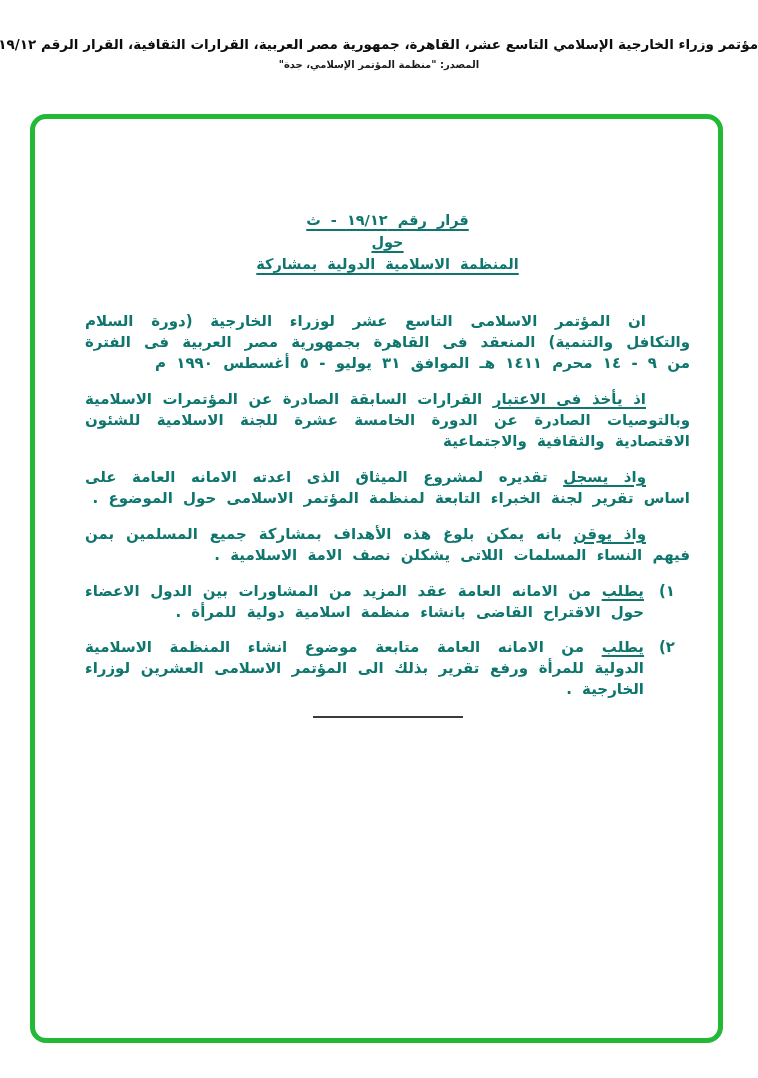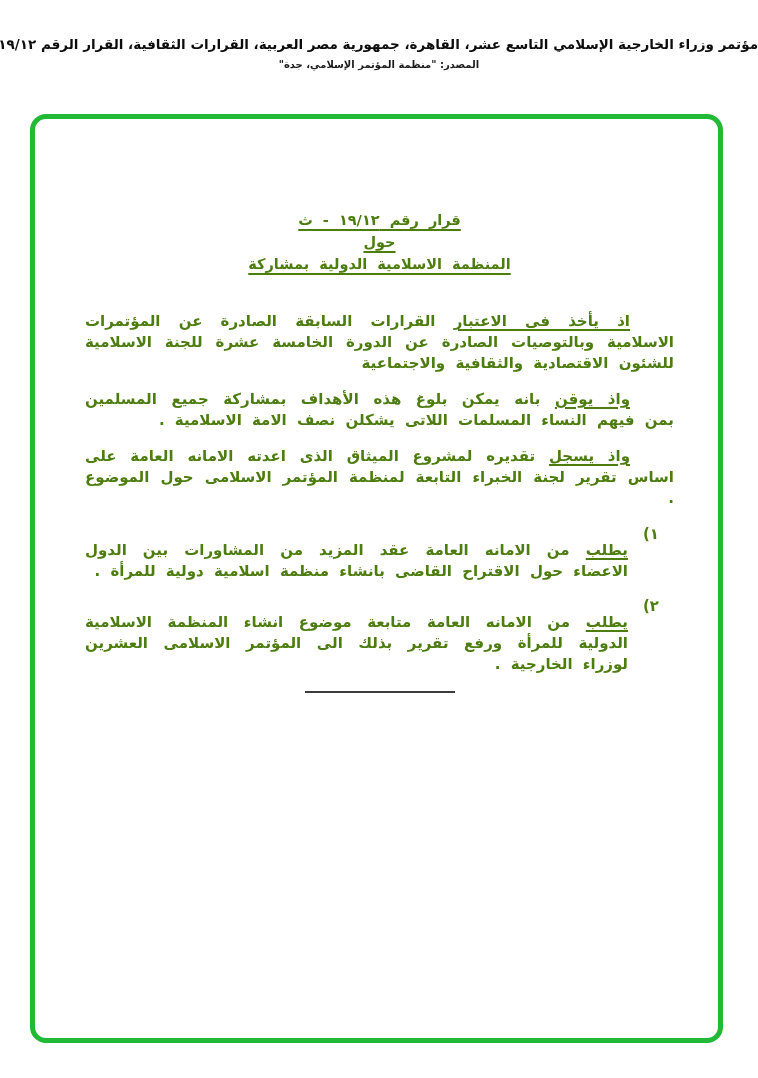--- a/index.html
+++ b/index.html
@@ -49,23 +49,23 @@
     box-sizing: border-box;
     border: 5px solid #22b937;
     border-radius: 16px;
     background: #ffffff;
   }
   
   .doc {
     position: absolute;
     inset: 0;
     direction: rtl;
-    padding: 92px 44px 0 50px;
+    padding: 92px 28px 0 50px;
     box-sizing: border-box;
-    color: #4d7c0f;
+    color: #0f766e;
     font-weight: bold;
     font-size: 15px;
     line-height: 21px;
     word-spacing: 5px;
   }
   .doc-title {
     text-align: center;
     font-size: 14.5px;
     line-height: 19px;
     margin-bottom: 34px;
@@ -92,21 +92,20 @@
     display: flex;
     margin: 0 0 14px 0;
   }
   .item-no {
     flex: 0 0 46px;
     text-align: center;
   }
   .item-body {
     flex: 1;
     text-align: justify;
-    margin-top: 16px;
   }
   .sep-line {
     width: 150px;
     height: 2px;
     background: #3c3c3c;
     margin: 16px auto 0 auto;
   }
 </style>
 </head>
 <body>
@@ -120,27 +119,28 @@
 
   <div class="scan-frame">
     <div class="doc">
 
       <div class="doc-title">
         <span class="row"><span class="t-line">قرار رقم ١٩/١٢ - ث</span></span>
         <span class="row"><span class="t-line">حول</span></span>
         <span class="row"><span class="t-line">المنظمة الاسلامية الدولية بمشاركة</span></span>
       </div>
 
+      <p class="para"><span class="u-lead"></span> <span>ان المؤتمر الاسلامى التاسع عشر لوزراء الخارجية (دورة السلام والتكافل والتنمية) المنعقد فى القاهرة بجمهورية مصر العربية فى الفترة من ٩ - ١٤ محرم ١٤١١ هـ الموافق ٣١ يوليو - ٥ أغسطس ١٩٩٠ م</span></p>
 
       <p class="para"><span class="u-lead">اذ يأخذ فى الاعتبار</span> <span>القرارات السابقة الصادرة عن المؤتمرات الاسلامية وبالتوصيات الصادرة عن الدورة الخامسة عشرة للجنة الاسلامية للشئون الاقتصادية والثقافية والاجتماعية</span></p>
 
 
+      <p class="para"><span class="u-lead">واذ يسجل</span> <span>تقديره لمشروع الميثاق الذى اعدته الامانه العامة على اساس تقرير لجنة الخبراء التابعة لمنظمة المؤتمر الاسلامى حول الموضوع .</span></p>
+
       <p class="para"><span class="u-lead">واذ يوقن</span> <span>بانه يمكن بلوغ هذه الأهداف بمشاركة جميع المسلمين بمن فيهم النساء المسلمات اللاتى يشكلن نصف الامة الاسلامية .</span></p>
-
-      <p class="para"><span class="u-lead">واذ يسجل</span> <span>تقديره لمشروع الميثاق الذى اعدته الامانه العامة على اساس تقرير لجنة الخبراء التابعة لمنظمة المؤتمر الاسلامى حول الموضوع .</span></p>
 
 
       <div class="item">
         <div class="item-no">١)</div>
         <div class="item-body"><span class="u-lead">يطلب</span> <span>من الامانه العامة عقد المزيد من المشاورات بين الدول الاعضاء حول الاقتراح القاضى بانشاء منظمة اسلامية دولية للمرأة .</span></div>
       </div>
 
       <div class="item">
         <div class="item-no">٢)</div>
         <div class="item-body"><span class="u-lead">يطلب</span> <span>من الامانه العامة متابعة موضوع انشاء المنظمة الاسلامية الدولية للمرأة ورفع تقرير بذلك الى المؤتمر الاسلامى العشرين لوزراء الخارجية .</span></div>

